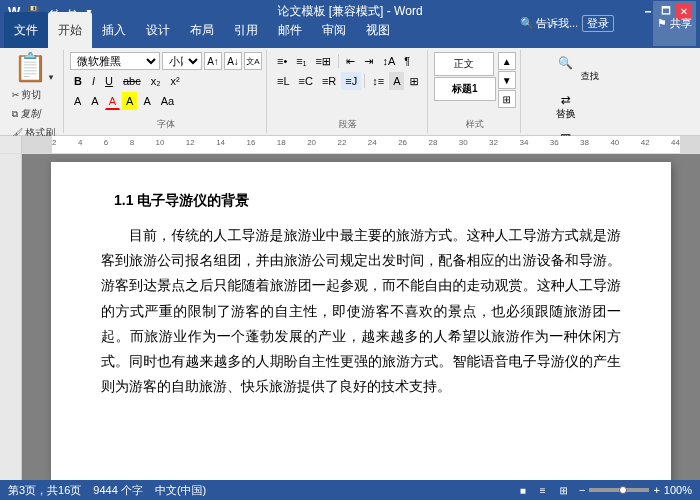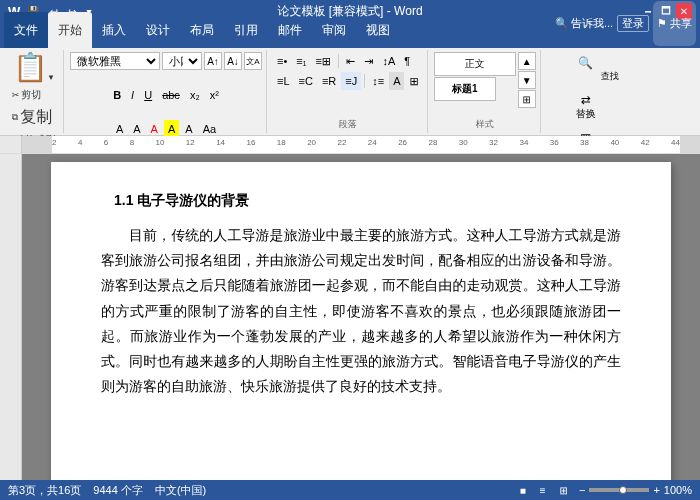--- a/index.html
+++ b/index.html
@@ -134,23 +134,22 @@
       border-radius: 2px;
       font-size: 9px;
       color: #333;
       min-width: 28px;
     }
 
     
     .font-controls {
       display: flex;
       flex-direction: column;
-      gap: 16px;
+      gap: 2px;
       flex: 1;
-      align-items: center;
     }
     .font-row {
       display: flex;
       align-items: center;
       gap: 2px;
     }
     .font-select {
       height: 18px;
       font-size: 11px;
       border: 1px solid #bbb;
@@ -374,41 +373,41 @@
     <div class="ribbon-tab">引用</div>
     <div class="ribbon-tab">邮件</div>
     <div class="ribbon-tab">审阅</div>
     <div class="ribbon-tab">视图</div>
     <div class="ribbon-tab-right">
       <span style="font-size:11px;display:flex;align-items:center;gap:2px;">
           <span>🔍</span>
           <span>告诉我...</span>
         </span>
       <span style="font-size:11px;padding:0 4px;border:1px solid rgba(255,255,255,0.5);border-radius:2px;">登录</span>
-      <span style="font-size:11px;padding:15px 4px;background:rgba(255,255,255,0.2);border-radius:6px;">⚑ 共享</span>
+      <span style="font-size:11px;padding:15px 4px;background:rgba(255,255,255,0.2);border-radius:0;margin-left:35px;">⚑ 共享</span>
     </div>
   </div>
 
   <div class="ribbon">
 
     <div class="ribbon-group" style="min-width:60px;">
       <div class="ribbon-group-content">
         <div style="display:flex;flex-direction:column;align-items:center;gap:2px;">
           <div class="ribbon-btn" style="flex-direction:row;align-items:flex-end;">
             <span style="font-size:28px;line-height:1;">📋</span>
             <span style="font-size:9px;">▾</span>
           </div>
           <div style="display:flex;flex-direction:column;gap:1px;">
             <div class="ribbon-btn" style="flex-direction:row;gap:2px;">
               <span>✂</span>
               <span style="font-size:10px;">剪切</span>
             </div>
             <div class="ribbon-btn" style="flex-direction:row;gap:2px;">
               <span>⧉</span>
-              <span style="font-size:16px;">复制</span>
+              <span style="font-size:10px;font-style:italic;">复制</span>
             </div>
             <div class="ribbon-btn" style="flex-direction:row;gap:2px;">
               <span>🖌</span>
               <span style="font-size:10px;">格式刷</span>
             </div>
           </div>
         </div>
       </div>
       <div class="ribbon-group-label">剪贴板</div>
     </div>
@@ -468,21 +467,21 @@
           <button class="format-btn" style="background:#ddd;">A</button>
           <button class="format-btn">⊞</button>
         </div>
       </div>
       <div class="ribbon-group-label">段落</div>
     </div>
 
     <div class="ribbon-group" style="min-width:80px;">
       <div style="display:flex;gap:2px;flex:1;align-items:flex-start;">
         <div style="display:flex;flex-direction:column;gap:1px;">
-          <div style="border:1px solid #bbb;background:white;width:82px;height:24px;display:flex;align-items:center;justify-content:center;font-size:10px;cursor:pointer;">正文</div>
+          <div style="border:1px solid #bbb;background:white;width:60px;height:24px;display:flex;align-items:center;justify-content:center;font-size:10px;cursor:pointer;">正文</div>
           <div style="border:1px solid #bbb;background:white;width:62px;height:24px;display:flex;align-items:center;justify-content:center;font-size:10px;font-weight:bold;cursor:pointer;">标题1</div>
         </div>
         <div style="display:flex;flex-direction:column;gap:1px;">
           <button class="small-btn">▲</button>
           <button class="small-btn">▼</button>
           <button class="small-btn">⊞</button>
         </div>
       </div>
       <div class="ribbon-group-label">样式</div>
     </div>

